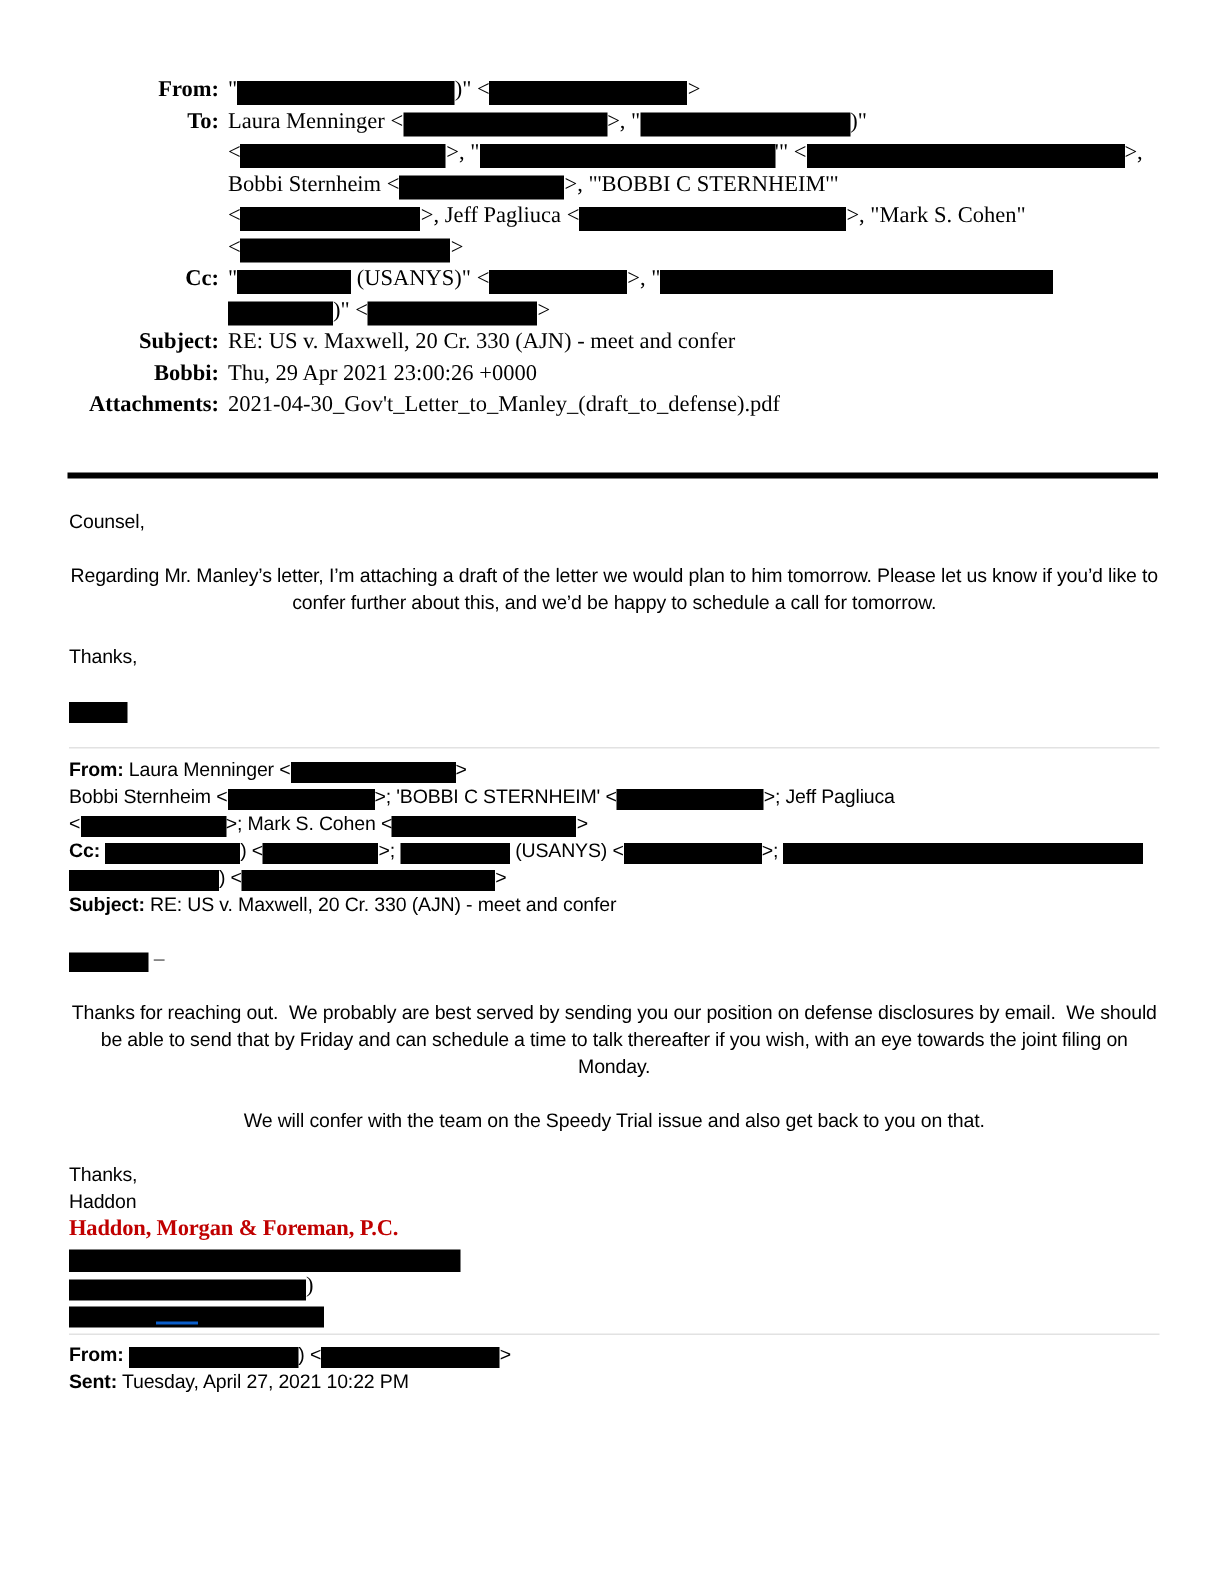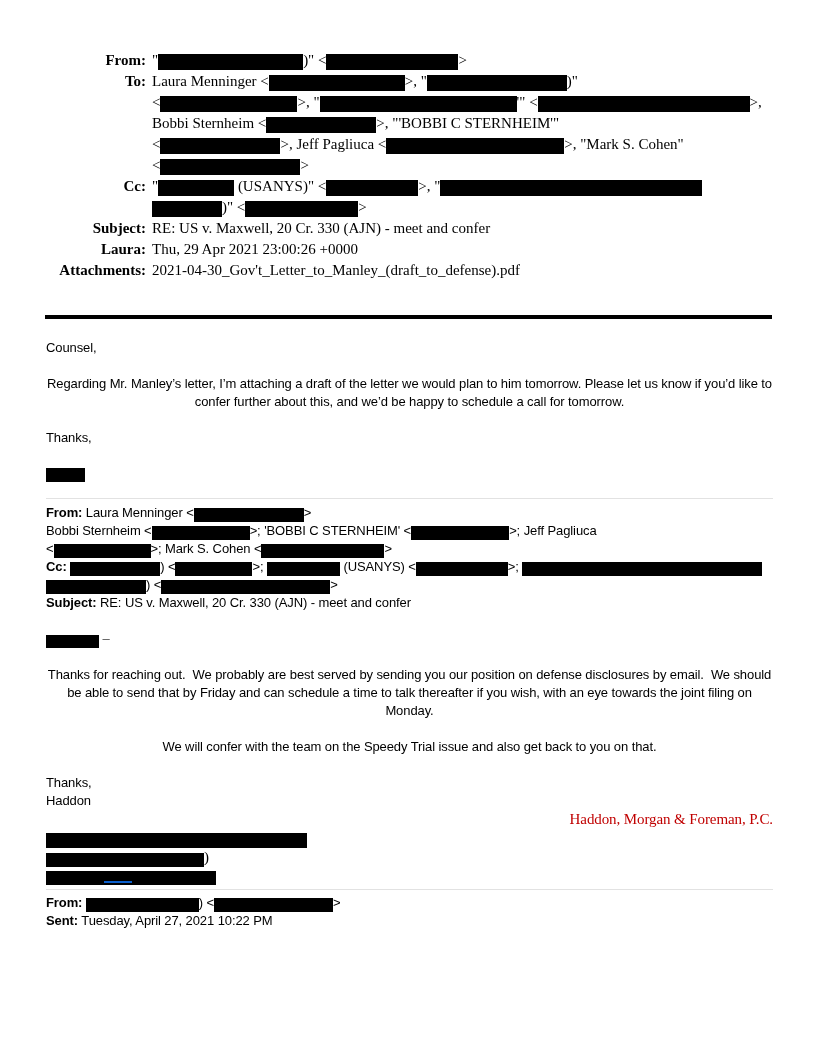--- a/index.html
+++ b/index.html
@@ -42,21 +42,21 @@
   .sigbar-line { margin-top: 17px; line-height: 18px; }
 
   .sep { height: 1px; background: var(--separator, #e2e2e2); width: 727px; margin-top: 16px; }
   .qhdr { margin-top: 5px; }
   .qhdr .seg-line { line-height: 18px; }
   .b { font-weight: bold; }
   .dim { color: #555; }
 
   
   .sig { font-family: "Liberation Serif", "DejaVu Serif", serif; font-size: 15px; line-height: 19px; margin-top: 0; }
-  .sig-firm { color: var(--firm-red, #C00000); font-weight: normal; text-align: right; }
+  .sig-firm { color: var(--firm-red, #C00000); font-weight: bold; }
   .sig-bar-line { line-height: 18.5px; position: relative; }
   .blue-hint { position: absolute; left: 58px; top: 15px; width: 28px; height: 2px; background: var(--link-blue, #0b5fcc); }
   .sep2 { margin-top: 4px; }
   .qhdr2 { margin-top: 4px; }
 </style>
 </head>
 <body>
 
 <div class="page">
 
@@ -84,21 +84,21 @@
           <div class="seg-line"><span class="redact" style="width: 70px;"></span><span>)" &lt;</span><span class="redact" style="width: 113px;"></span><span>&gt;</span></div>
         </div>
       </div>
       <div class="hrow">
         <div class="hlabel">Subject:</div>
         <div class="hval">
           <div class="seg-line"><span>RE: US v. Maxwell, 20 Cr. 330 (AJN) - meet and confer</span></div>
         </div>
       </div>
       <div class="hrow">
-        <div class="hlabel">Laura:</div>
+        <div class="hlabel">Bobbi:</div>
         <div class="hval">
           <div class="seg-line"><span>Thu, 29 Apr 2021 23:00:26 +0000</span></div>
         </div>
       </div>
       <div class="hrow">
         <div class="hlabel">Attachments:</div>
         <div class="hval">
           <div class="seg-line"><span>2021-04-30_Gov't_Letter_to_Manley_(draft_to_defense).pdf</span></div>
         </div>
       </div>

